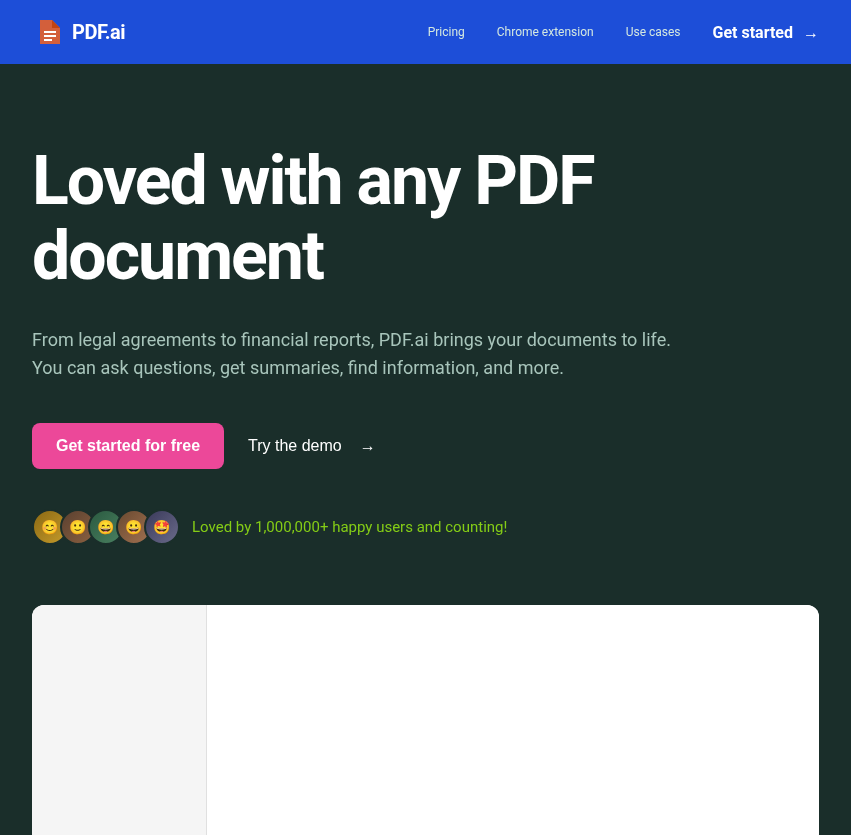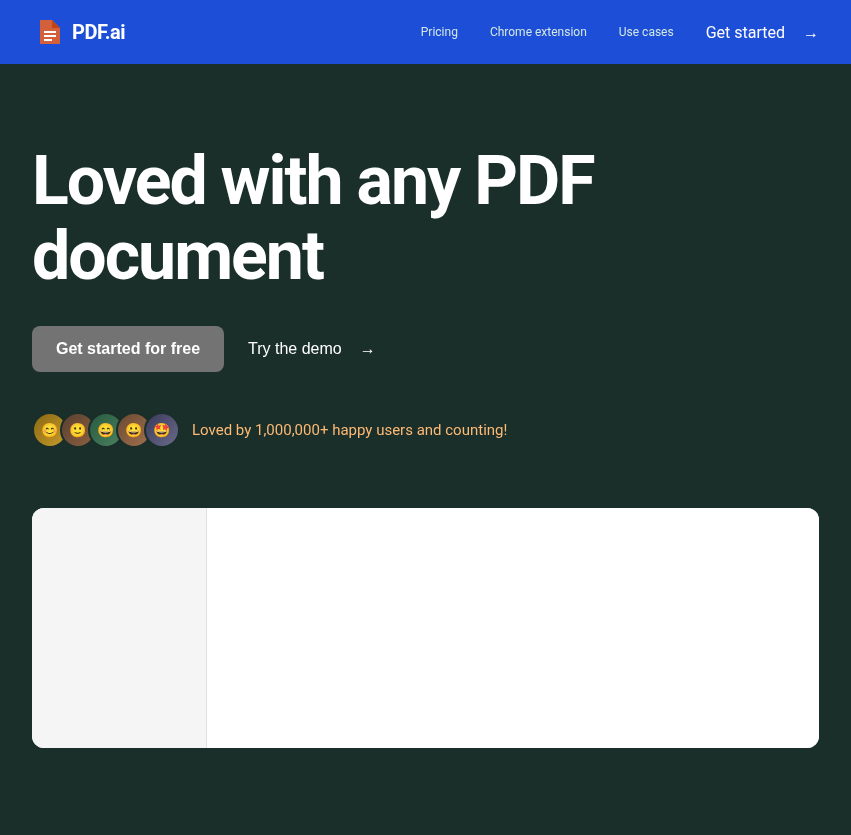--- a/index.html
+++ b/index.html
@@ -56,24 +56,24 @@
       color: #d4e8e0;
       text-decoration: none;
       font-size: 12px;
       font-weight: 400;
       cursor: pointer;
     }
 
     .nav-cta {
       display: flex;
       align-items: center;
-      gap: 18px;
+      gap: 10px;
       color: #ffffff;
       font-size: 16px;
-      font-weight: 400;
+      font-weight: 700;
       cursor: pointer;
       text-decoration: none;
     }
 
     
     .hero {
       padding: 80px 32px 60px 32px;
       max-width: 860px;
     }
 
@@ -100,21 +100,21 @@
     }
 
     .cta-group {
       display: flex;
       align-items: center;
       gap: 24px;
       margin-bottom: 40px;
     }
 
     .btn-primary {
-      background-color: #737373;
+      background-color: #ec4899;
       color: #ffffff;
       padding: 14px 24px;
       border-radius: 8px;
       font-size: 16px;
       font-weight: 600;
       border: none;
       cursor: pointer;
       white-space: nowrap;
     }
 
@@ -166,21 +166,21 @@
     .avatar-face {
       width: 100%;
       height: 100%;
       display: flex;
       align-items: center;
       justify-content: center;
       font-size: 14px;
     }
 
     .social-text {
-      color: #fdba74;
+      color: #84cc16;
       font-size: 15px;
     }
 
     
     .demo-section {
       margin: 0 32px;
       background: #ffffff;
       border-radius: 12px;
       overflow: hidden;
       height: 240px;
@@ -221,20 +221,24 @@
     <a class="nav-cta">
       <span>Get started</span>
       <span>→</span>
     </a>
   </div>
 </nav>
 
 <section class="hero">
   <h1 class="hero-title">Loved with any PDF document</h1>
 
+  <div class="hero-subtitle">
+    <p>From legal agreements to financial reports, PDF.ai brings your documents to life.</p>
+    <p>You can ask questions, get summaries, find information, and more.</p>
+  </div>
 
   <div class="cta-group">
     <button class="btn-primary">Get started for free</button>
     <button class="btn-demo">
       <span>Try the demo</span>
       <span>→</span>
     </button>
   </div>
 
   <div class="social-proof">

